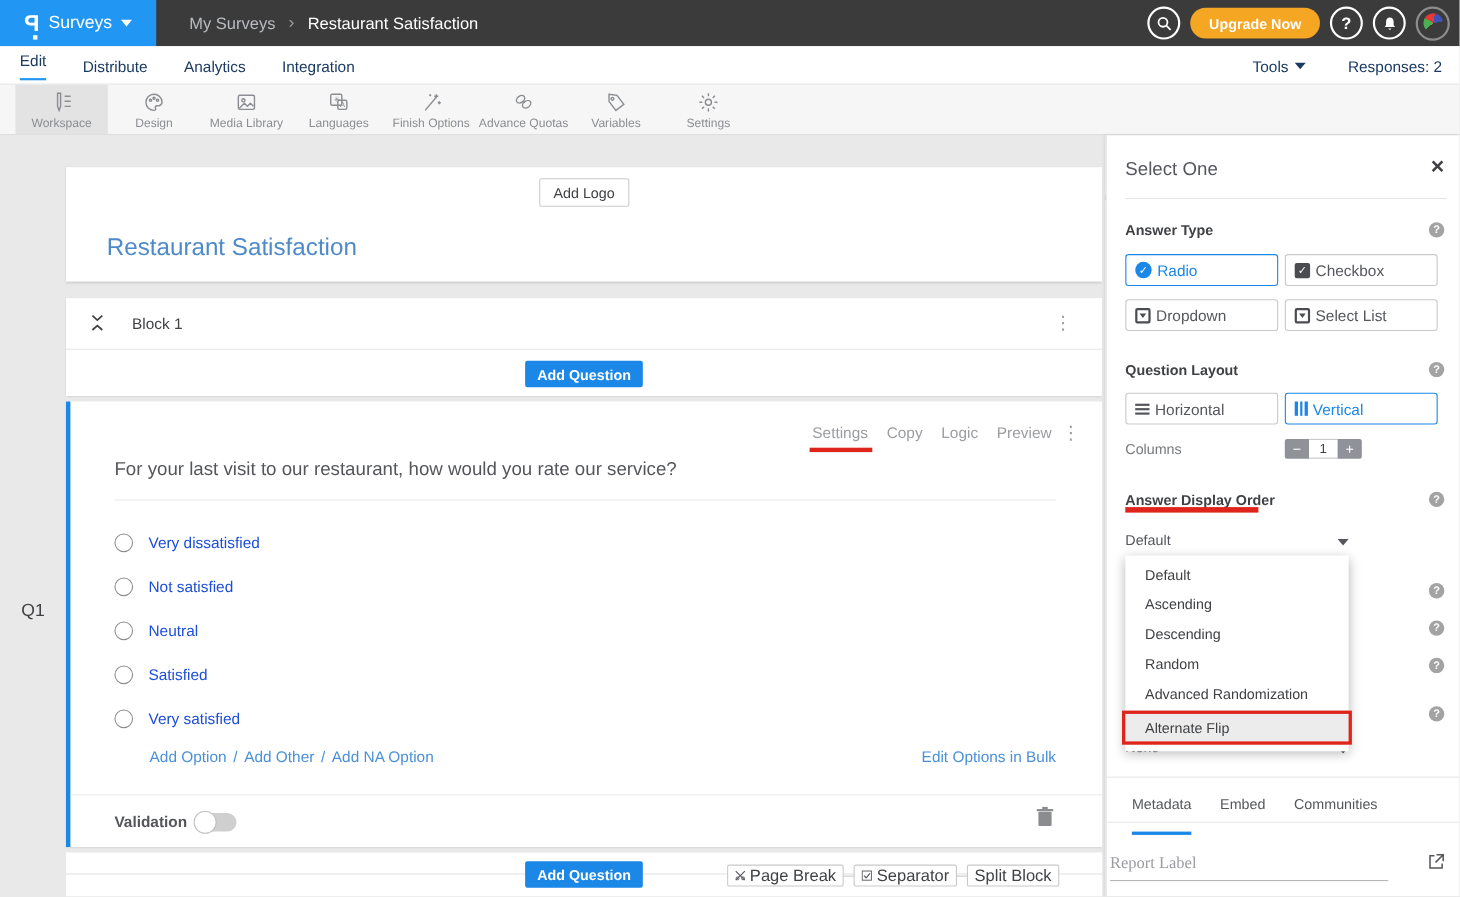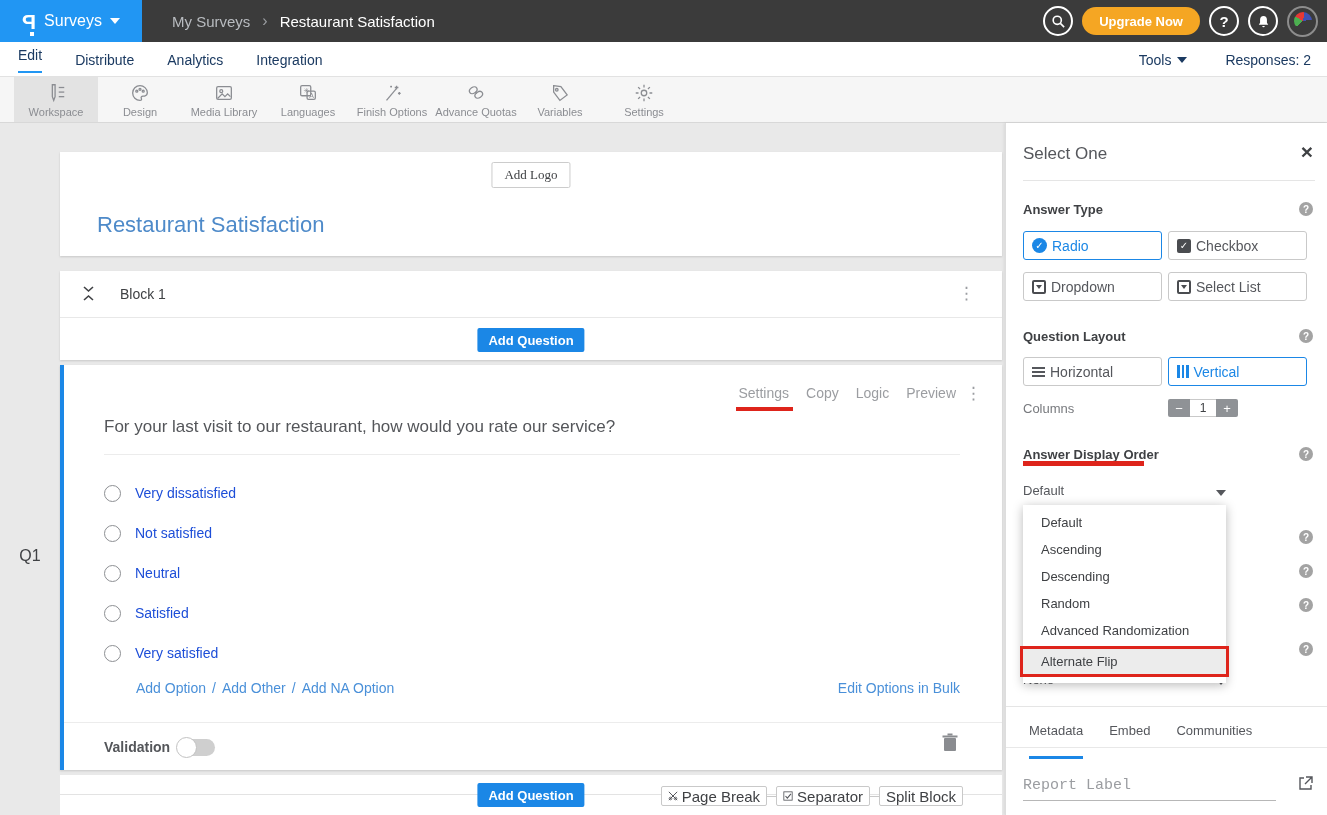--- a/index.html
+++ b/index.html
@@ -45,21 +45,21 @@
   .url-input { flex:1; border:none; outline:none; padding:0 8px; font-size:13px; color:#3f4144; font-family:"Liberation Sans",sans-serif; background:#fff; }
   .url-edit { width:32px; background:#e9e9e9; display:flex; align-items:center; justify-content:center; cursor:pointer; }
   .preview-btn { position:absolute; left:1233px; top:85px; width:85px; height:30px; background:#1b87e6; border:none; border-radius:3px; color:#fff; font-size:13px; font-weight:bold; display:flex; align-items:center; justify-content:center; gap:6px; cursor:pointer; }
 
   
   .main { position:absolute; top:123px; left:0; width:1005px; bottom:0; background:#e9e9e9; }
   .q-id { position:absolute; left:12px; top:424px; width:36px; text-align:center; font-size:16px; color:#3f4144; }
   .card { position:absolute; left:60px; width:942px; background:#fff; box-shadow:0 1px 2px rgba(0,0,0,.15); }
 
   .survey-card { top:29px; height:104px; }
-  .add-logo { position:absolute; left:50%; transform:translateX(-50%); top:10px; height:26px; padding:0 12px; background:#fff; border:1px solid #ccc; border-radius:2px; font-size:13px; color:#3f4144; cursor:pointer;font-family:Liberation Serif, serif; }
+  .add-logo { position:absolute; left:50%; transform:translateX(-50%); top:10px; height:26px; padding:0 12px; background:#fff; border:1px solid #ccc; border-radius:2px; font-size:13px; color:#3f4144; cursor:pointer; }
   .survey-title { position:absolute; left:37px; top:60px; font-size:22px; color:#4e8ac9; }
 
   .block-card { top:148px; height:89px; }
   .block-head { position:absolute; top:0; left:0; right:0; height:47px; border-bottom:1px solid #e8e8e8; }
   .collapse-ico { position:absolute; left:22px; top:14px; cursor:pointer; }
   .block-title { position:absolute; left:60px; top:15px; font-size:14px; color:#3f4144; }
   .dots { position:absolute; right:26px; top:13px; font-size:17px; color:#9b9da1; letter-spacing:1px; cursor:pointer; line-height:1.2; }
   .btn-blue { background:#1b87e6; color:#fff; border:none; border-radius:2px; font-size:13px; font-weight:bold; height:24px; padding:0 11px; cursor:pointer; }
   .block-addq { position:absolute; left:50%; transform:translateX(-50%); top:57px; }
 
@@ -120,21 +120,21 @@
   .menu { position:absolute; left:17px; top:382px; width:203px; background:#fff; box-shadow:0 2px 10px rgba(0,0,0,.28); z-index:5; padding:4px 0; }
   .menu-item { height:27px; display:flex; align-items:center; padding-left:18px; font-size:13px; color:#3f4144; cursor:pointer; }
   .menu-item.highlighted { background:#ececec; border:3px solid #de241b; margin:2px -3px; height:31px; }
   .float-help-1 { top:407px; } .float-help-2 { top:441px; } .float-help-3 { top:475px; } .float-help-4 { top:519px; }
   .none-row { position:absolute; left:17px; top:549px; width:208px; height:22px; font-size:13px; color:#55575c; cursor:pointer; }
   .p-div2 { position:absolute; left:0; right:0; top:583px; border-top:1px solid #e5e5e5; }
   .p-tabs { position:absolute; left:23px; top:600px; display:flex; gap:26px; font-size:13px; color:#55575c; }
   .p-tab { cursor:pointer; padding-bottom:18px; }
   .p-tab.active { border-bottom:3px solid #1b87e6; }
   .p-div3 { position:absolute; left:0; right:0; top:624px; border-top:1px solid #e8e8e8; }
-  .report-input { position:absolute; left:17px; top:650px; width:253px; border:none; border-bottom:1px solid #b7b7b7; outline:none; font-size:15px; color:#a21caf; padding:4px 0 6px 0; font-family:Liberation Mono, monospace; background:transparent; }
+  .report-input { position:absolute; left:3px; top:650px; width:253px; border:none; border-bottom:1px solid #b7b7b7; outline:none; font-size:15px; color:#a21caf; padding:4px 0 6px 0; font-family:Liberation Serif, serif; background:transparent; }
   .report-input::placeholder { color:#9b9da1; }
   .ext-link { position:absolute; right:14px; top:653px; cursor:pointer; }
 </style>
 </head>
 <body>
 
 <div class="app">
 
   <div class="topbar">
     <div class="logo-area">

